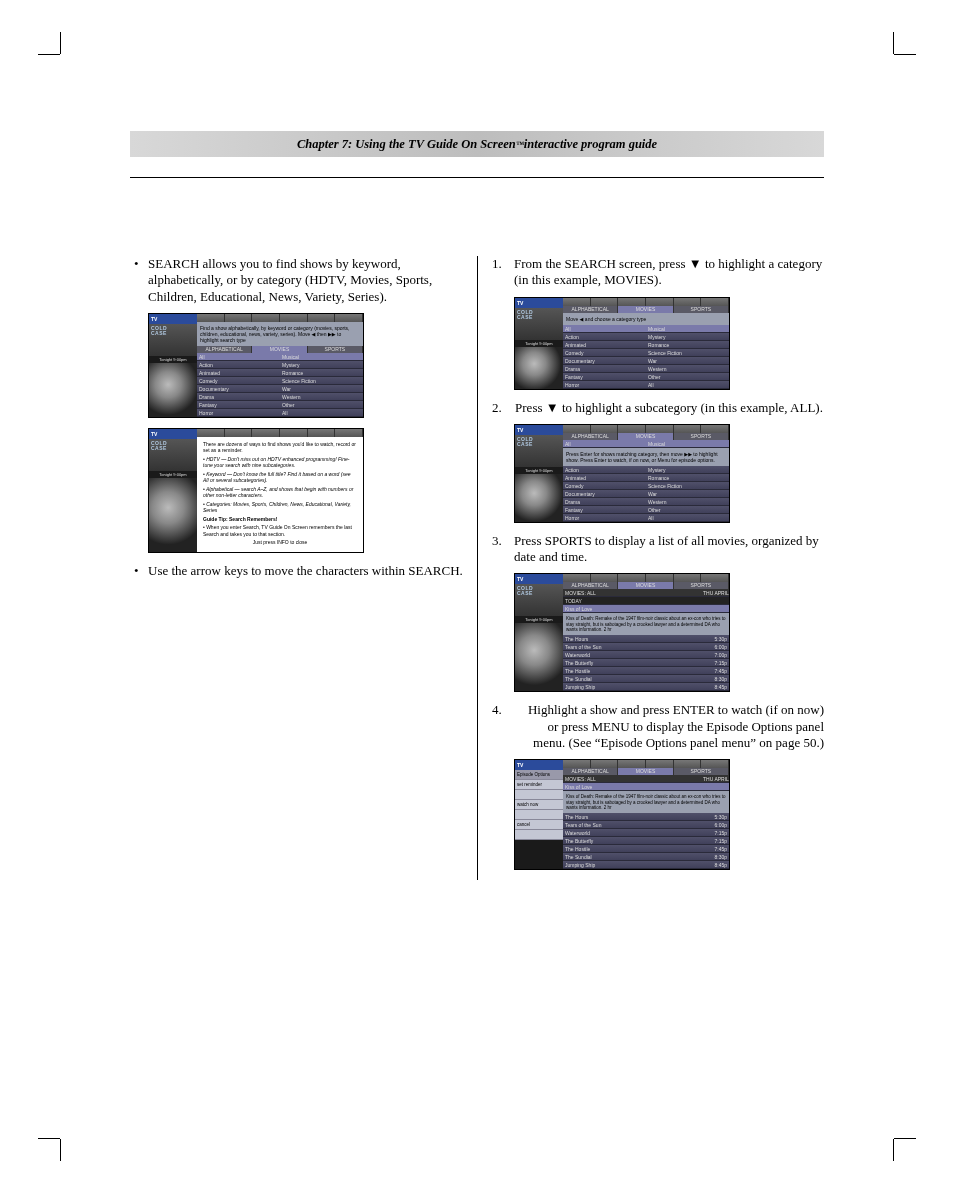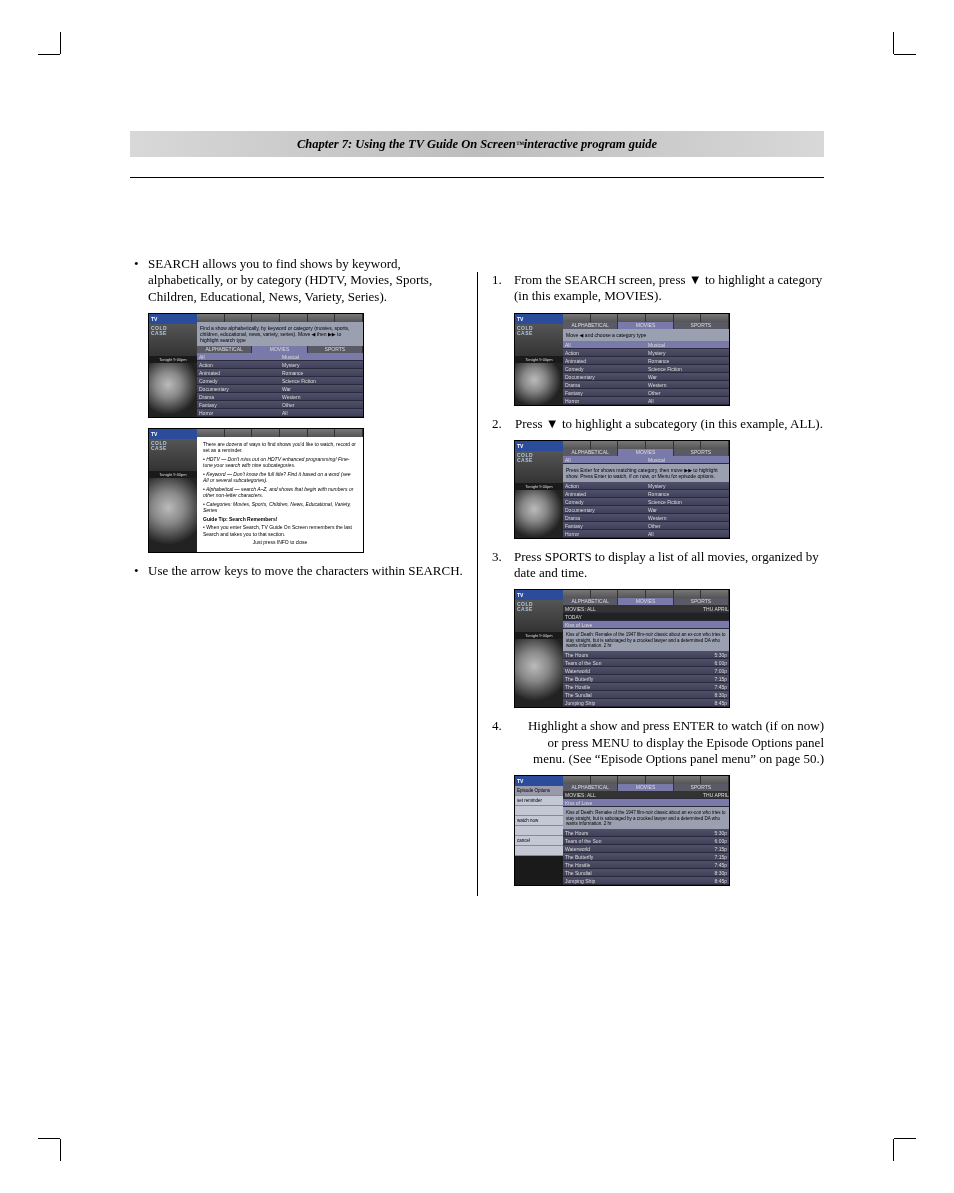--- a/index.html
+++ b/index.html
@@ -27,21 +27,21 @@
     background: linear-gradient(to right, #d8d8d8, #bdbdbd, #d8d8d8);
     display: flex; align-items: center; justify-content: center;
     font-style: italic; font-weight: bold; font-size: 12.5px;
   }
   .header-band .tm { font-size: 8px; vertical-align: super; font-weight: bold; }
   .under-rule { position: absolute; top: 177px; left: 130px; width: 694px; height: 1px; background: #000; }
 
   .columns { position: absolute; top: 256px; left: 130px; width: 694px; display: flex; }
   .col { width: 347px; }
   .col-left { padding-right: 14px; }
-  .col-right { padding-left: 14px; border-left: 1px solid #000; margin-top: 16px; }
+  .col-right { padding-left: 14px; border-left: 1px solid #000; }
 
   ul.bullets { list-style: none; }
   ul.bullets > li { position: relative; padding-left: 18px; font-size: 13px; line-height: 1.25; margin-bottom: 8px; }
   ul.bullets > li::before { content: "•"; position: absolute; left: 4px; top: 0; }
 
   ol.steps { list-style: none; counter-reset: step; }
   ol.steps > li { position: relative; padding-left: 22px; font-size: 13px; line-height: 1.25; margin-bottom: 8px; }
   ol.steps > li::before { counter-increment: step; content: counter(step) "."; position: absolute; left: 0; top: 0; }
 
   .glyph-down { font-family: Arial, sans-serif; }

